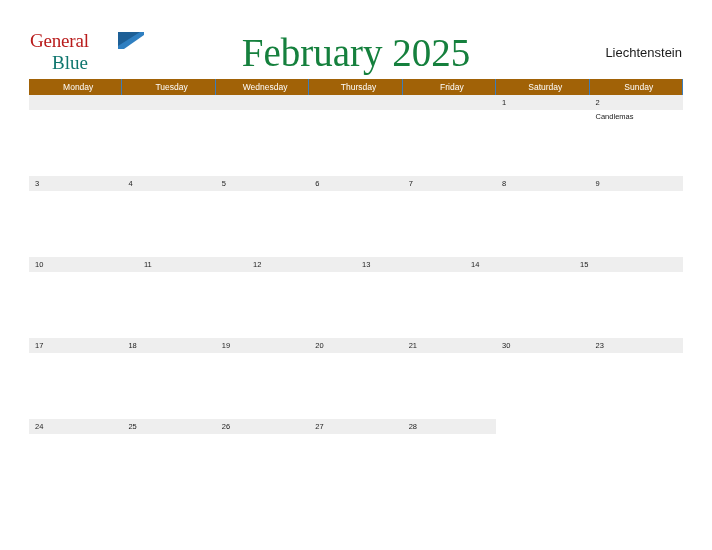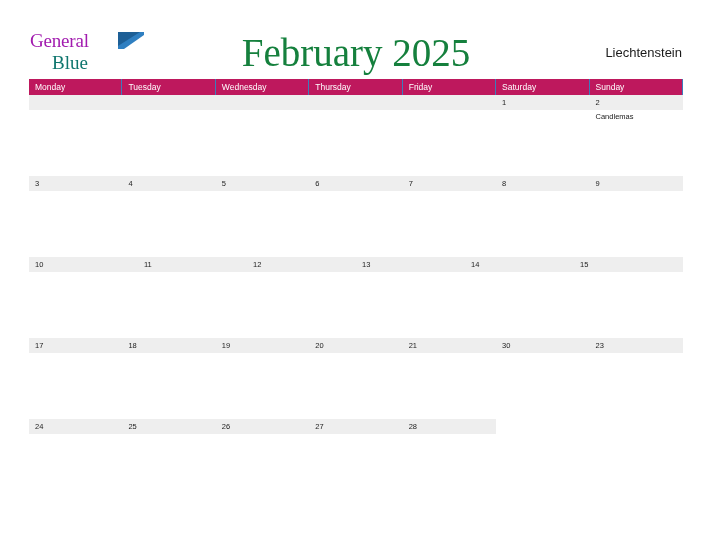--- a/index.html
+++ b/index.html
@@ -24,21 +24,21 @@
   }
   .logo {
     position: absolute;
     left: 30px; top: 30px;
     width: 120px; height: 44px;
   }
   .logo-general {
     position: absolute;
     left: 0; top: 0;
     font-size: 19px;
-    color: #a21caf;
+    color: #b91c1c;
     letter-spacing: -0.2px;
     font-family: "Liberation Serif", serif;
     text-align: center;
   }
   .logo-blue {
     position: absolute;
     left: 22px; top: 22px;
     font-size: 19px;
     color: #0f766e;
     font-family: "Liberation Serif", serif;
@@ -67,21 +67,22 @@
   
   .calendar {
     position: absolute;
     left: 29px; top: 79px;
     width: 654px;
   }
   .dow-row {
     display: flex;
     width: 654px;
     height: 16px;
-    background: #be185d;
+    background: #a16207;
+    text-align: center;
   }
   .dow {
     flex: 1 1 0;
     color: #ffffff;
     font-size: 8.5px;
     line-height: 16px;
     padding-left: 6px;
     border-right: 1px solid #3b7dbc;
     white-space: nowrap;
   }

